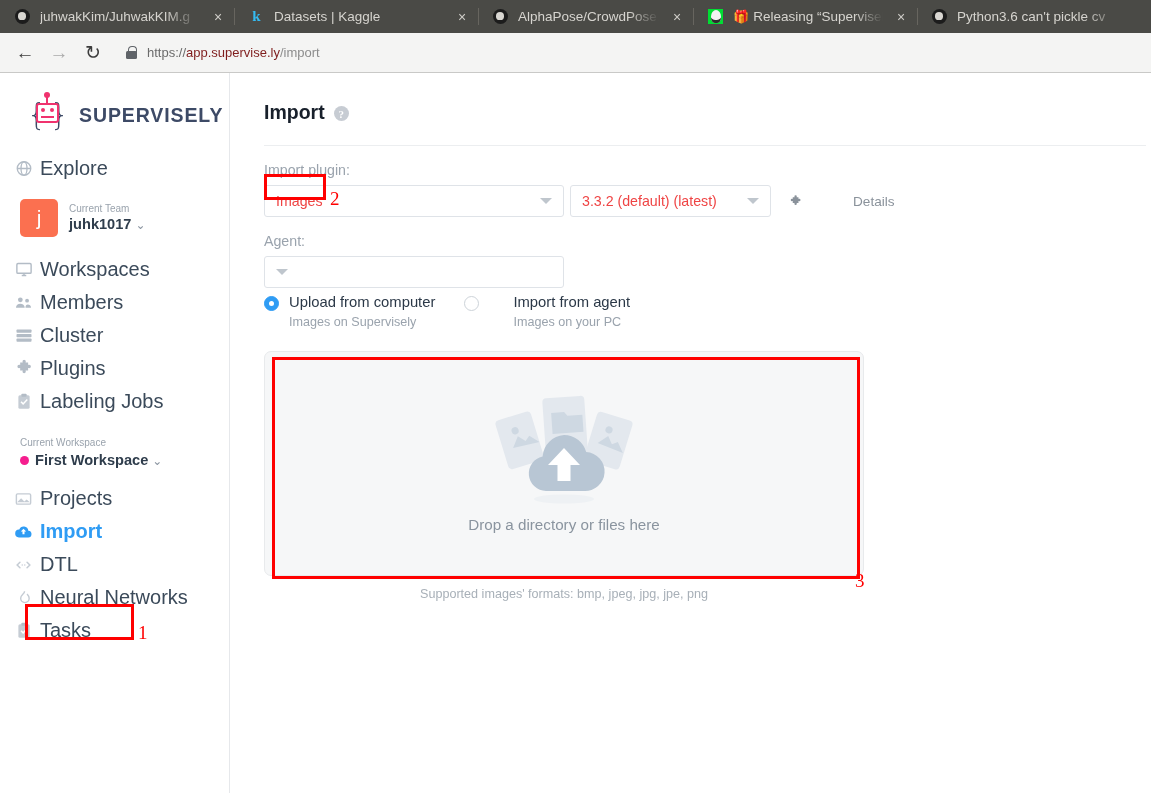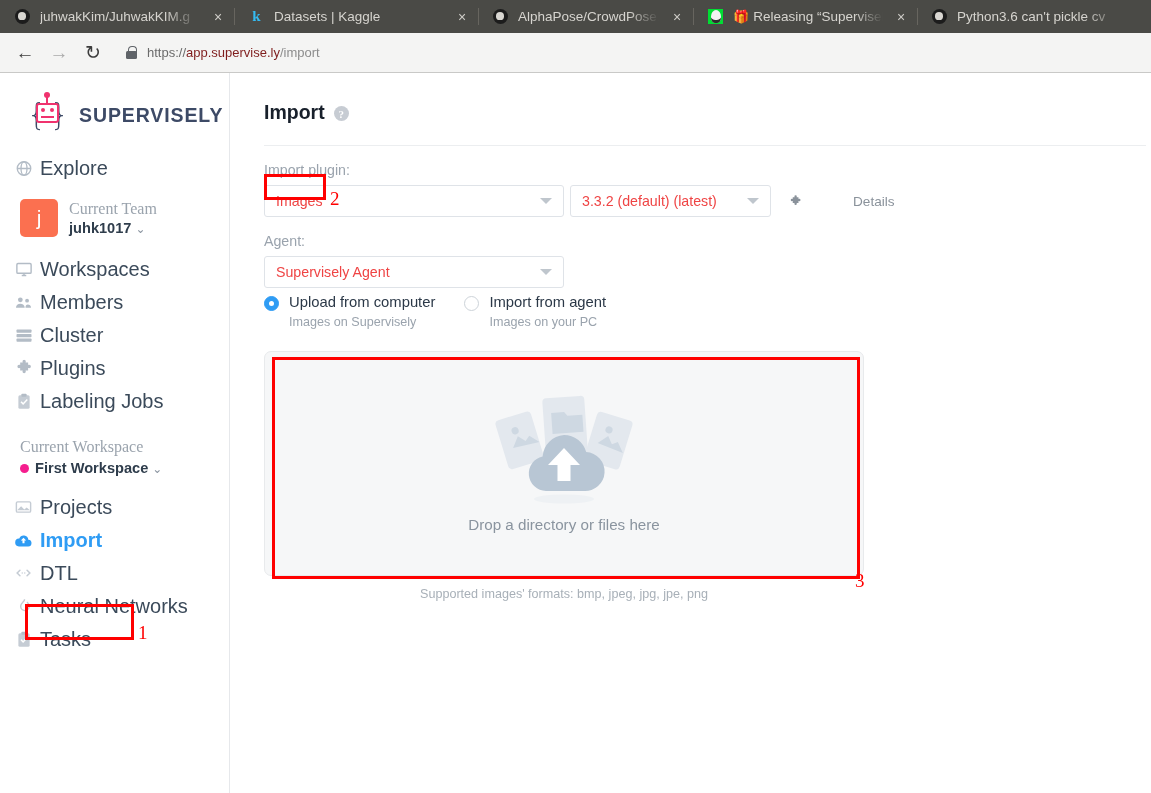--- a/index.html
+++ b/index.html
@@ -196,21 +196,21 @@
     margin-bottom: 16px;
   }
   #team-avatar {
     width: 38px; height: 38px; border-radius: 5px;
     background: #fb7050;
     color: #fff; font-size: 21px;
     display:flex; align-items:center; justify-content:center;
     flex: 0 0 38px;
   }
   #team-meta { margin-left: 11px; line-height: 1.25; }
-  .meta-label { font-size: 16px; color: #9aa3ad; font-family: Liberation Serif, serif; }
+  .meta-label { font-size: 10px; color: #9aa3ad; }
   .meta-value { font-size: 14.6px; color: #2f3d4c; font-weight: bold; }
   .caret { color: #8b95a1; font-weight: normal; font-size: 12px; }
 
   #workspace-block { padding-left: 20px; margin: 18px 0 12px 0; line-height: 1.35; }
   #workspace-block .meta-label { margin-bottom: 1px; }
   .ws-dot { width:9px;height:9px;border-radius:50%;background:#f51e8e;display:inline-block;margin-right:6px;}
 
   
   .annot-box {
     position: absolute;
@@ -267,21 +267,21 @@
   #version-select { width: 201px; margin-left: 6px; }
   #details-link {
     display:flex; align-items:center; margin-left: 18px;
     color:#8a929b; font-size:13.6px;gap:44px;
   }
   .puzzle-ico { margin-right: 7px; color:#8a929b; display:flex; }
   #agent-select { width: 300px; }
 
   #radio-row { display: flex; margin-top: 5px; }
   .radio-opt { display: flex; }
-  .radio-opt + .radio-opt { margin-left: 29px; }
+  .radio-opt + .radio-opt { margin-left: 29px; gap: 24px; }
   .radio-circle {
     width: 15px; height: 15px; border-radius: 50%;
     border: 1.6px solid #cdd3d9; background: #fff;
     flex: 0 0 15px; margin-top: 3px; margin-right: 10px;
     position: relative;
   }
   .radio-opt.checked .radio-circle { border-color: #2f9cf4; background: #2f9cf4; }
   .radio-opt.checked .radio-circle::after {
     content:""; position:absolute; left:4.2px; top:4.2px;
     width:5px;height:5px;border-radius:50%;background:#fff;
@@ -552,21 +552,20 @@
             <svg width="13" height="13" viewBox="0 0 24 24" fill="#8a929b">
               <path d="M10 2.5a2.2 2.2 0 014.4 0c0 .7-.3 1-.3 1.5h3.4v3.4c.5 0 .8-.3 1.5-.3a2.2 2.2 0 010 4.4c-.7 0-1-.3-1.5-.3v3.4h-3.4c0 .5.3.8.3 1.5a2.2 2.2 0 01-4.4 0c0-.7.3-1 .3-1.5H6.9v-3.4c-.5 0-.8.3-1.5.3a2.2 2.2 0 010-4.4c.7 0 1 .3 1.5.3V4h3.4c0-.5-.3-.8-.3-1.5z"></path>
             </svg>
           </span>
           <span>Details</span>
         </div>
       </div>
 
       <div class="field-label">Agent:</div>
       <div class="select" id="agent-select">
-        <span class="sel-val">Supervisely Agent</span>
         <span class="sel-arrow"></span>
       </div>
 
       <div id="radio-row">
         <label class="radio-opt checked">
           <span class="radio-circle"></span>
           <span>
             <span class="radio-main">Upload from computer</span>
             <div class="radio-sub">Images on Supervisely</div>
           </span>

